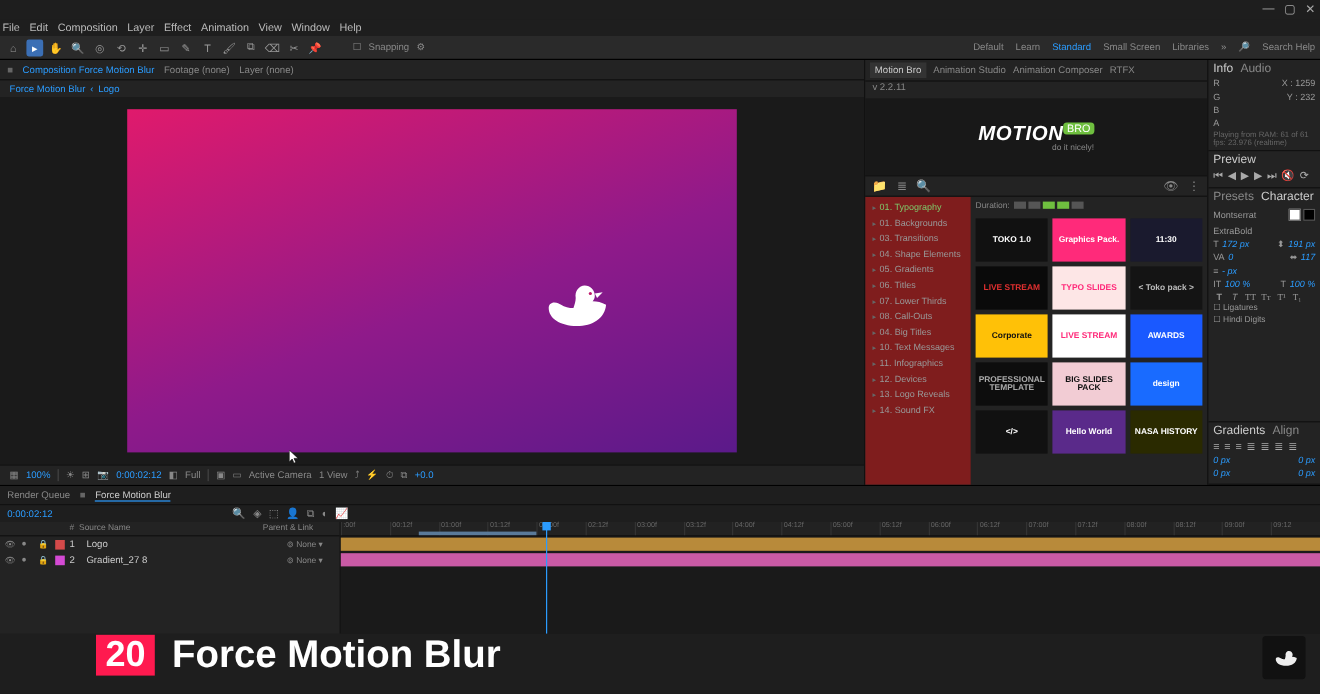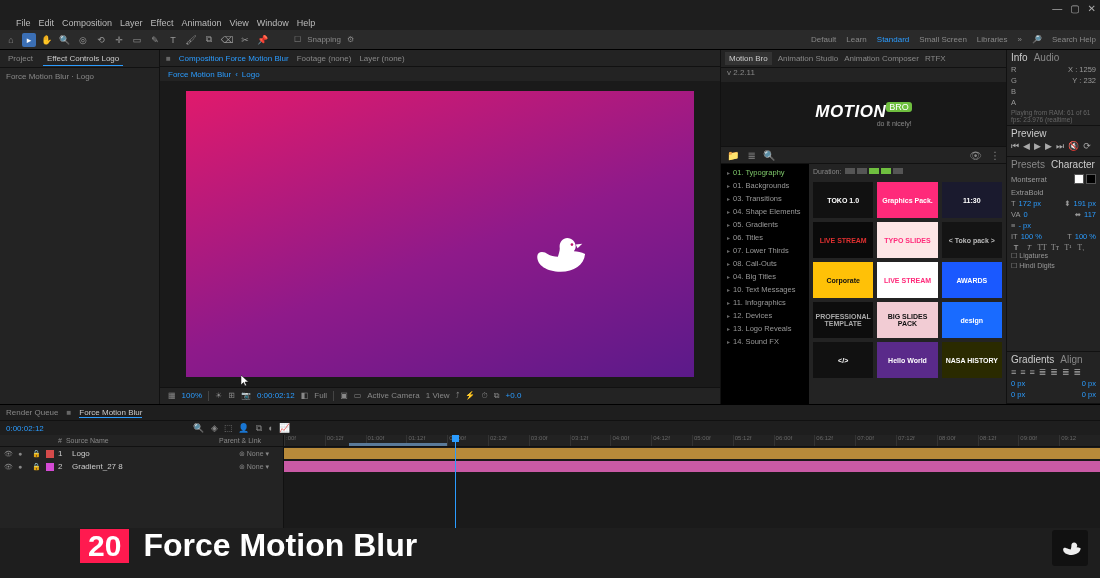--- a/index.html
+++ b/index.html
@@ -1,19 +1,19 @@
 <!DOCTYPE html>
 <html><head>
 <meta charset="utf-8">
 <style>
 * { box-sizing: border-box; margin: 0; padding: 0; font-family: 'Segoe UI', Tahoma, sans-serif; }
 body { width: 1100px; height: 578px; background: #1e1e1e; color: #ccc; font-size: 9px; overflow: hidden; position: relative; }
 .titlebar { height: 16px; background: #1e1e1e; display: flex; align-items: center; padding: 0 4px; font-size: 8px; color: #888; }
 .titlebar .wincontrols { margin-left: auto; display: flex; gap: 8px; color: #aaa; font-size: 10px; }
-.menubar { height: 14px; background: #1e1e1e; display: flex; align-items: center; padding: 0 2px; gap: 8px; font-size: 9px; color: #bbb; margin-left: 14px; }
+.menubar { height: 14px; background: #1e1e1e; display: flex; align-items: center; padding: 0 2px; gap: 8px; font-size: 9px; color: #bbb; }
 .menubar span { cursor: default; }
 .toolbar { height: 20px; background: #2a2a2a; display: flex; align-items: center; padding: 0 4px; gap: 4px; border-bottom: 1px solid #000; }
 .tool { width: 14px; height: 14px; display: flex; align-items: center; justify-content: center; color: #999; font-size: 9px; }
 .tool.sel { background: #3b6fb5; color: #fff; border-radius: 2px; }
 .toolbar .snapgrp { margin-left: 20px; display: flex; gap: 6px; align-items: center; font-size: 8px; color: #888; }
 .toolbar .workspaces { margin-left: auto; display: flex; gap: 10px; align-items: center; font-size: 8px; color: #888; }
 .toolbar .workspaces .active { color: #2b9cff; }
 .main { display: flex; height: 354px; }
 .leftcol { width: 160px; background: #232323; border-right: 1px solid #111; display: flex; flex-direction: column; }
 .panel-tabs { height: 18px; display: flex; align-items: center; gap: 6px; padding: 0 4px; font-size: 8px; color: #888; border-bottom: 1px solid #111; }
@@ -33,37 +33,37 @@
 .rightcol .rtabs { height: 18px; display: flex; gap: 6px; padding: 0 4px; align-items: center; font-size: 8px; color: #888; border-bottom: 1px solid #111; }
 .rightcol .rtabs .tab.active { color: #ccc; background: #333; padding: 2px 4px; }
 .motionbro-hdr { height: 14px; padding: 0 6px; font-size: 8px; color: #888; display: flex; }
 .motionbro-logo { height: 64px; background: #181818; display: flex; align-items: center; justify-content: center; }
 .motionbro-logo .brand { color: #fff; font-weight: 900; font-style: italic; font-size: 17px; letter-spacing: 0.5px; }
 .motionbro-logo .bro { background: #6fbf3f; color: #fff; padding: 0 3px; border-radius: 3px; font-size: 9px; font-style: normal; position: relative; top: -7px; }
 .motionbro-logo .tag { color: #888; font-size: 7px; text-align: right; margin-top:-2px; }
 .mb-toolbar { height: 18px; display: flex; align-items: center; justify-content: space-between; padding: 0 6px; border-top: 1px solid #111; border-bottom: 1px solid #111; }
 .mb-toolbar .l, .mb-toolbar .r { display: flex; gap: 8px; color: #888; font-size: 10px; }
 .mb-body { flex: 1; display: flex; overflow: hidden; }
-.mb-cats { width: 88px; background: #000000; font-size: 7.5px; color: #999; padding: 2px 0; overflow: hidden; }
+.mb-cats { width: 88px; background: #7f1d1d; font-size: 7.5px; color: #999; padding: 2px 0; overflow: hidden; }
 .mb-cats .cat { padding: 2px 6px; display: flex; align-items: center; gap: 3px; cursor: default; white-space: nowrap; overflow: hidden; }
 .mb-cats .cat.active { color: #7fc96b; }
 .mb-cats .cat::before { content: "▸"; font-size: 6px; color: #666; }
 .mb-grid { flex: 1; background: #232323; display: flex; flex-direction: column; }
 .mb-grid .hdr { height: 14px; display: flex; align-items: center; gap: 4px; padding: 0 4px; font-size: 7px; color: #888; }
 .mb-grid .bars { display: flex; gap: 2px; }
 .mb-grid .bars span { width: 10px; height: 6px; background: #555; }
 .mb-grid .bars span.g { background: #6fbf3f; }
 .thumbs { flex: 1; display: grid; grid-template-columns: repeat(3, 1fr); grid-auto-rows: 36px; gap: 4px; padding: 4px; overflow: hidden; }
 .thumb { display: flex; align-items: center; justify-content: center; font-size: 7px; font-weight: bold; color: #fff; text-align: center; padding: 2px; overflow: hidden; }
 .farcol { width: 94px; background: #232323; border-left: 1px solid #111; display: flex; flex-direction: column; font-size: 7.5px; color: #999; }
 .farcol .sect { border-bottom: 1px solid #111; padding: 2px 4px; }
 .farcol .sect .tabs { display: flex; gap: 6px; font-size: 10px; color: #888; margin-bottom: 2px; }
 .farcol .sect .tabs .active { color: #ccc; }
 .farcol .row { display: flex; align-items: center; gap: 3px; margin: 2px 0; }
-.farcol .val { color: #2b9cff; }
+.farcol .val { color: #2b9cff; font-style: italic; }
 .farcol .swatch-row { display: flex; gap: 2px; align-items: center; margin: 2px 0; }
 .farcol .sw { width: 10px; height: 10px; border: 1px solid #555; }
 .farcol .icon-row { display: flex; gap: 4px; font-size: 9px; color: #aaa; margin: 2px 0; }
 .farcol .icon-row span { cursor: default; }
 .farcol .txtstyle { display: flex; gap: 3px; }
 .farcol .txtstyle span { width: 10px; text-align: center; font-family: serif; }
 .farcol .checks { display: flex; flex-direction: column; gap: 2px; font-size: 7px; }
 .timeline { height: 124px; background: #1e1e1e; border-top: 1px solid #000; display: flex; flex-direction: column; }
 .tl-tabs { height: 16px; display: flex; align-items: center; gap: 8px; padding: 0 6px; font-size: 8px; color: #888; border-bottom: 1px solid #111; }
 .tl-tabs .tab.active { color: #ccc; border-bottom: 1px solid #2b9cff; }
@@ -143,29 +143,20 @@
     <span class="active">Standard</span>
     <span>Small Screen</span>
     <span>Libraries</span>
     <span>»</span>
     <span>🔎</span>
     <span>Search Help</span>
   </div>
 </div>
 
 <div class="main">
-  <div class="leftcol">
-    <div class="panel-tabs">
-      <span class="tab">Project</span>
-      <span class="tab active">Effect Controls Logo</span>
-    </div>
-    <div class="content">
-      <div>Force Motion Blur · Logo</div>
-    </div>
-  </div>
 
   <div class="centercol">
     <div class="comp-tabs">
       <span style="color:#666">■</span>
       <span class="tab active">Composition Force Motion Blur</span>
       <span class="tab">Footage (none)</span>
       <span class="tab">Layer  (none)</span>
     </div>
     <div class="breadcrumb">
       <span>Force Motion Blur</span>

